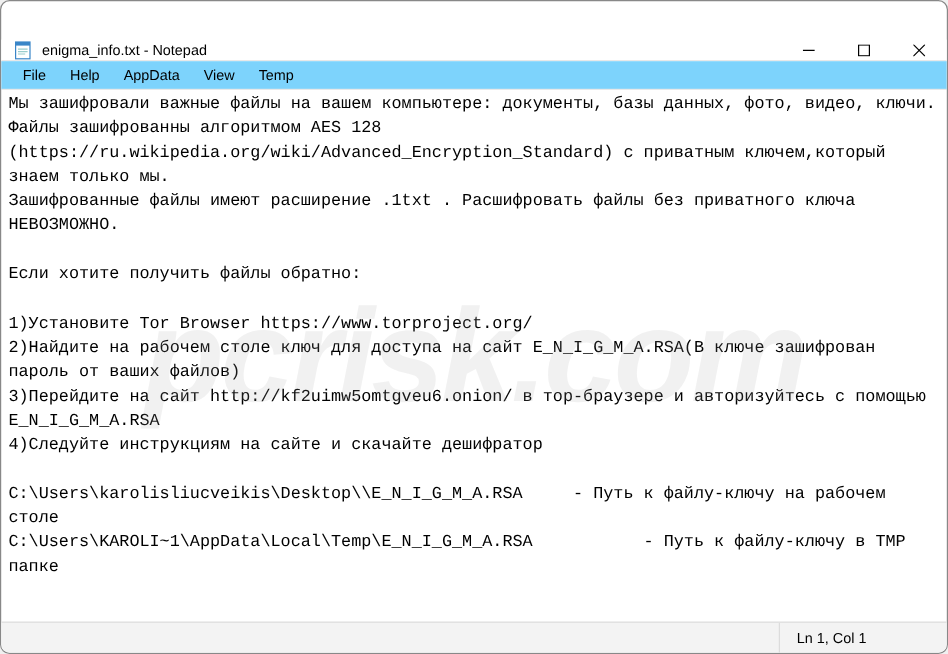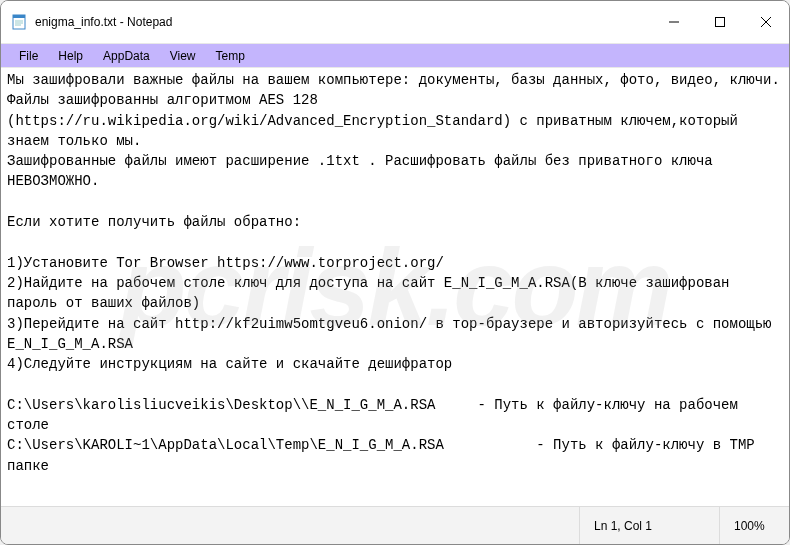--- a/index.html
+++ b/index.html
@@ -15,26 +15,27 @@
   width: 790px;
   height: 545px;
   background: #ffffff;
   border: 1px solid #888;
   border-radius: 8px;
   display: flex;
   flex-direction: column;
   overflow: hidden;
 }
 .titlebar {
-  height: 43px;
+  height: 18px;
   background: #ffffff;
   display: flex;
   align-items: center;
   padding-left: 10px;
   border-bottom: 1px solid #e8e8e8;
+  margin-top: 32px;
 }
 .titlebar-icon {
   width: 16px;
   height: 16px;
   margin-right: 8px;
   display: flex;
   align-items: center;
   justify-content: center;
 }
 .titlebar-title {
@@ -48,21 +49,21 @@
   width: 46px;
   height: 100%;
   display: flex;
   align-items: center;
   justify-content: center;
   font-size: 11px;
   color: #000;
 }
 .menubar {
   height: 24px;
-  background: #c4b5fd;
+  background: #7dd3fc;
   display: flex;
   align-items: center;
   padding-left: 8px;
   gap: 0;
   border-bottom: 1px solid #e8e8e8;
 }
 .menu-item {
   font-size: 12px;
   padding: 2px 10px;
   color: #000;
@@ -73,21 +74,21 @@
   font-family: Consolas, "Courier New", monospace;
   font-size: 14px;
   line-height: 1.45;
   white-space: pre-wrap;
   word-wrap: break-word;
   overflow: auto;
   color: #000;
   position: relative;
 }
 .statusbar {
-  height: 38px;
+  height: 26px;
   background: #f3f3f3;
   border-top: 1px solid #dcdcdc;
   display: flex;
   align-items: flex-end;
   font-size: 12px;
   color: #000;
 }
 .status-cell {
   border-left: 1px solid #dcdcdc;
   padding: 0 14px;
@@ -165,16 +166,15 @@
 2)Найдите на рабочем столе ключ для доступа на сайт E_N_I_G_M_A.RSA(В ключе зашифрован пароль от ваших файлов)
 3)Перейдите на сайт http://kf2uimw5omtgveu6.onion/ в тор-браузере и авторизуйтесь с помощью E_N_I_G_M_A.RSA
 4)Следуйте инструкциям на сайте и скачайте дешифратор
 
 C:\Users\karolisliucveikis\Desktop\\E_N_I_G_M_A.RSA     - Путь к файлу-ключу на рабочем столе
 C:\Users\KAROLI~1\AppData\Local\Temp\E_N_I_G_M_A.RSA           - Путь к файлу-ключу в TMP папке</span><span class="watermark">pcrisk.com</span></div>
 
   <div class="statusbar">
     <span class="status-spacer"></span>
     <span class="status-cell" style="min-width:140px">Ln 1, Col 1</span>
-    <span class="status-cell" style="min-width:70px">100%</span>
   </div>
 
 </div>
 
 </body></html>

